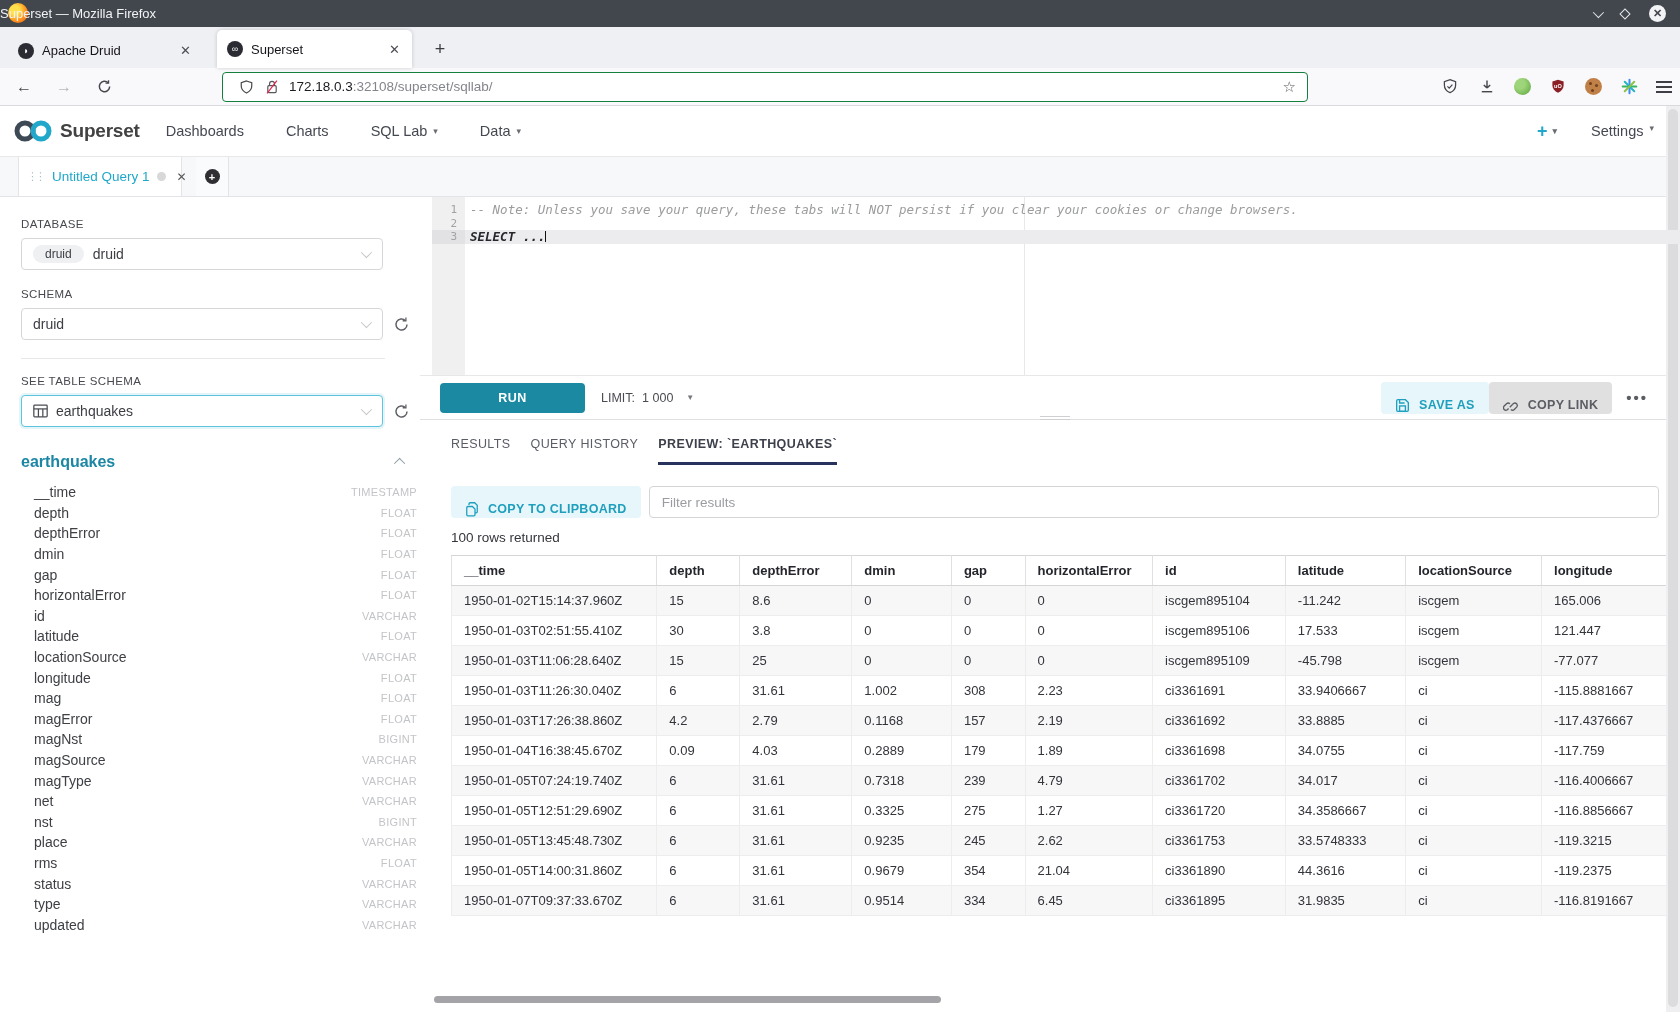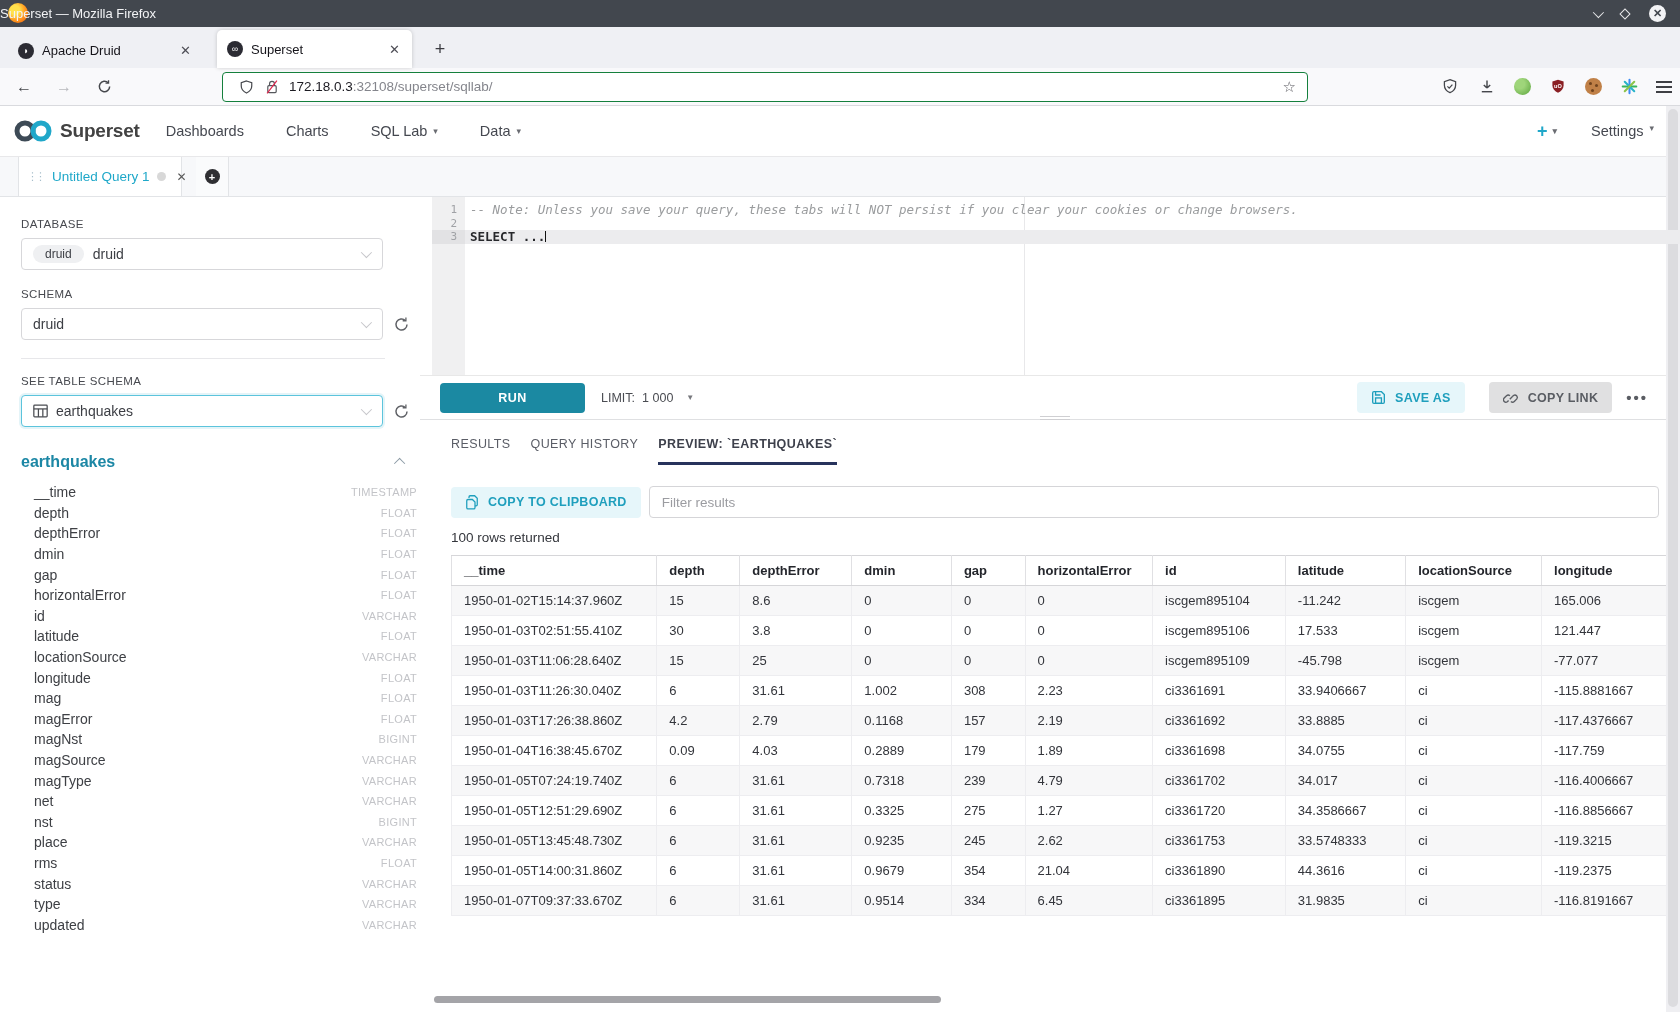--- a/index.html
+++ b/index.html
@@ -107,36 +107,36 @@
   
   .main { flex:1; display:flex; flex-direction:column; min-width:0; }
   
   .editor { height:178px; position:relative; padding:6px 0 0 12px; font-family:"DejaVu Sans Mono",monospace; }
   .editor::before { content:""; position:absolute; left:12px; top:0; bottom:0; width:33px; background:#f0f0f1; }
   .editor::after { content:""; position:absolute; left:604px; top:0; bottom:0; width:1px; background:#e8e8ea; }
   .eline { display:flex; height:13.5px; line-height:13.5px; position:relative; z-index:1; }
   .gut { width:33px; flex:0 0 33px; text-align:right; padding-right:8px; font-size:11px; color:#a0a2a6; }
   .code { flex:1; padding-left:5px; font-size:12.5px; white-space:pre; }
   .code.comment { color:#9a9c9e; font-style:italic; }
-  .code.keyword { color:#26272b; font-weight:bold; }
+  .code.keyword { color:#26272b; font-weight:bold;font-style:italic; }
   .eline.active .code { background:#ececee; }
   .eline.active .gut { background:#e2e2e4; }
   .cursor { display:inline-block; width:1px; height:11px; background:#111; vertical-align:-1px; }
   
   .runrow { height:45px; border-top:1px solid #e8e8e8; border-bottom:1px solid #dfe0e2;
     display:flex; align-items:center; padding:0 32px 0 20px; position:relative; }
   .run-btn { width:145px; height:30px; background:#1b89a2; color:#fff; font-size:12.5px; font-weight:bold;
     letter-spacing:.5px; border:none; border-radius:4px; display:flex; align-items:center; justify-content:center; }
   .limit { margin-left:16px; display:flex; align-items:center; gap:7px; font-size:12.5px; color:#4a4c52; }
   .limit-caret { font-size:8px; color:#77787d; margin-left:6px; }
   .run-right { margin-left:auto; display:flex; align-items:center; }
-  .btn-lite { height:31px; border:none; border-radius:4px; display:flex; align-items:center; gap:9px;
-    font-size:12.5px; font-weight:bold; letter-spacing:.3px; padding:4px 14px; }
+  .btn-lite { height:31px; border:none; border-radius:4px; display:flex; align-items:flex-start; gap:9px;
+    font-size:12.5px; font-weight:bold; letter-spacing:.3px; padding:16px 14px; }
   .saveas { background:#e6f6fa; color:#1f9fbd; }
-  .copylink { background:#e0e0e1; color:#5a5d63; margin-left:24px; }
+  .copylink { background:#e0e0e1; color:#5a5d63; }
   .dots { margin-left:14px; color:#5a5d63; font-size:15px; font-weight:bold; letter-spacing:2px; }
   
   .south { flex:1; position:relative; }
   .drag-handle { position:absolute; top:-4px; left:620px; width:30px; }
   .drag-handle i { display:block; height:0; border-top:1.6px solid #cfcfd2; margin-bottom:2px; }
   .stabs { display:flex; gap:20px; margin:17px 0 0 31px; }
   .stab { font-size:12.5px; letter-spacing:.4px; color:#5a5d66; padding-bottom:11px; }
   .stab.active { color:#3e414c; font-weight:bold; border-bottom:3px solid #27335c; }
   .filterrow { display:flex; align-items:center; margin:21px 21px 0 31px; gap:8px; }
   .copyclip { flex:0 0 auto; }

